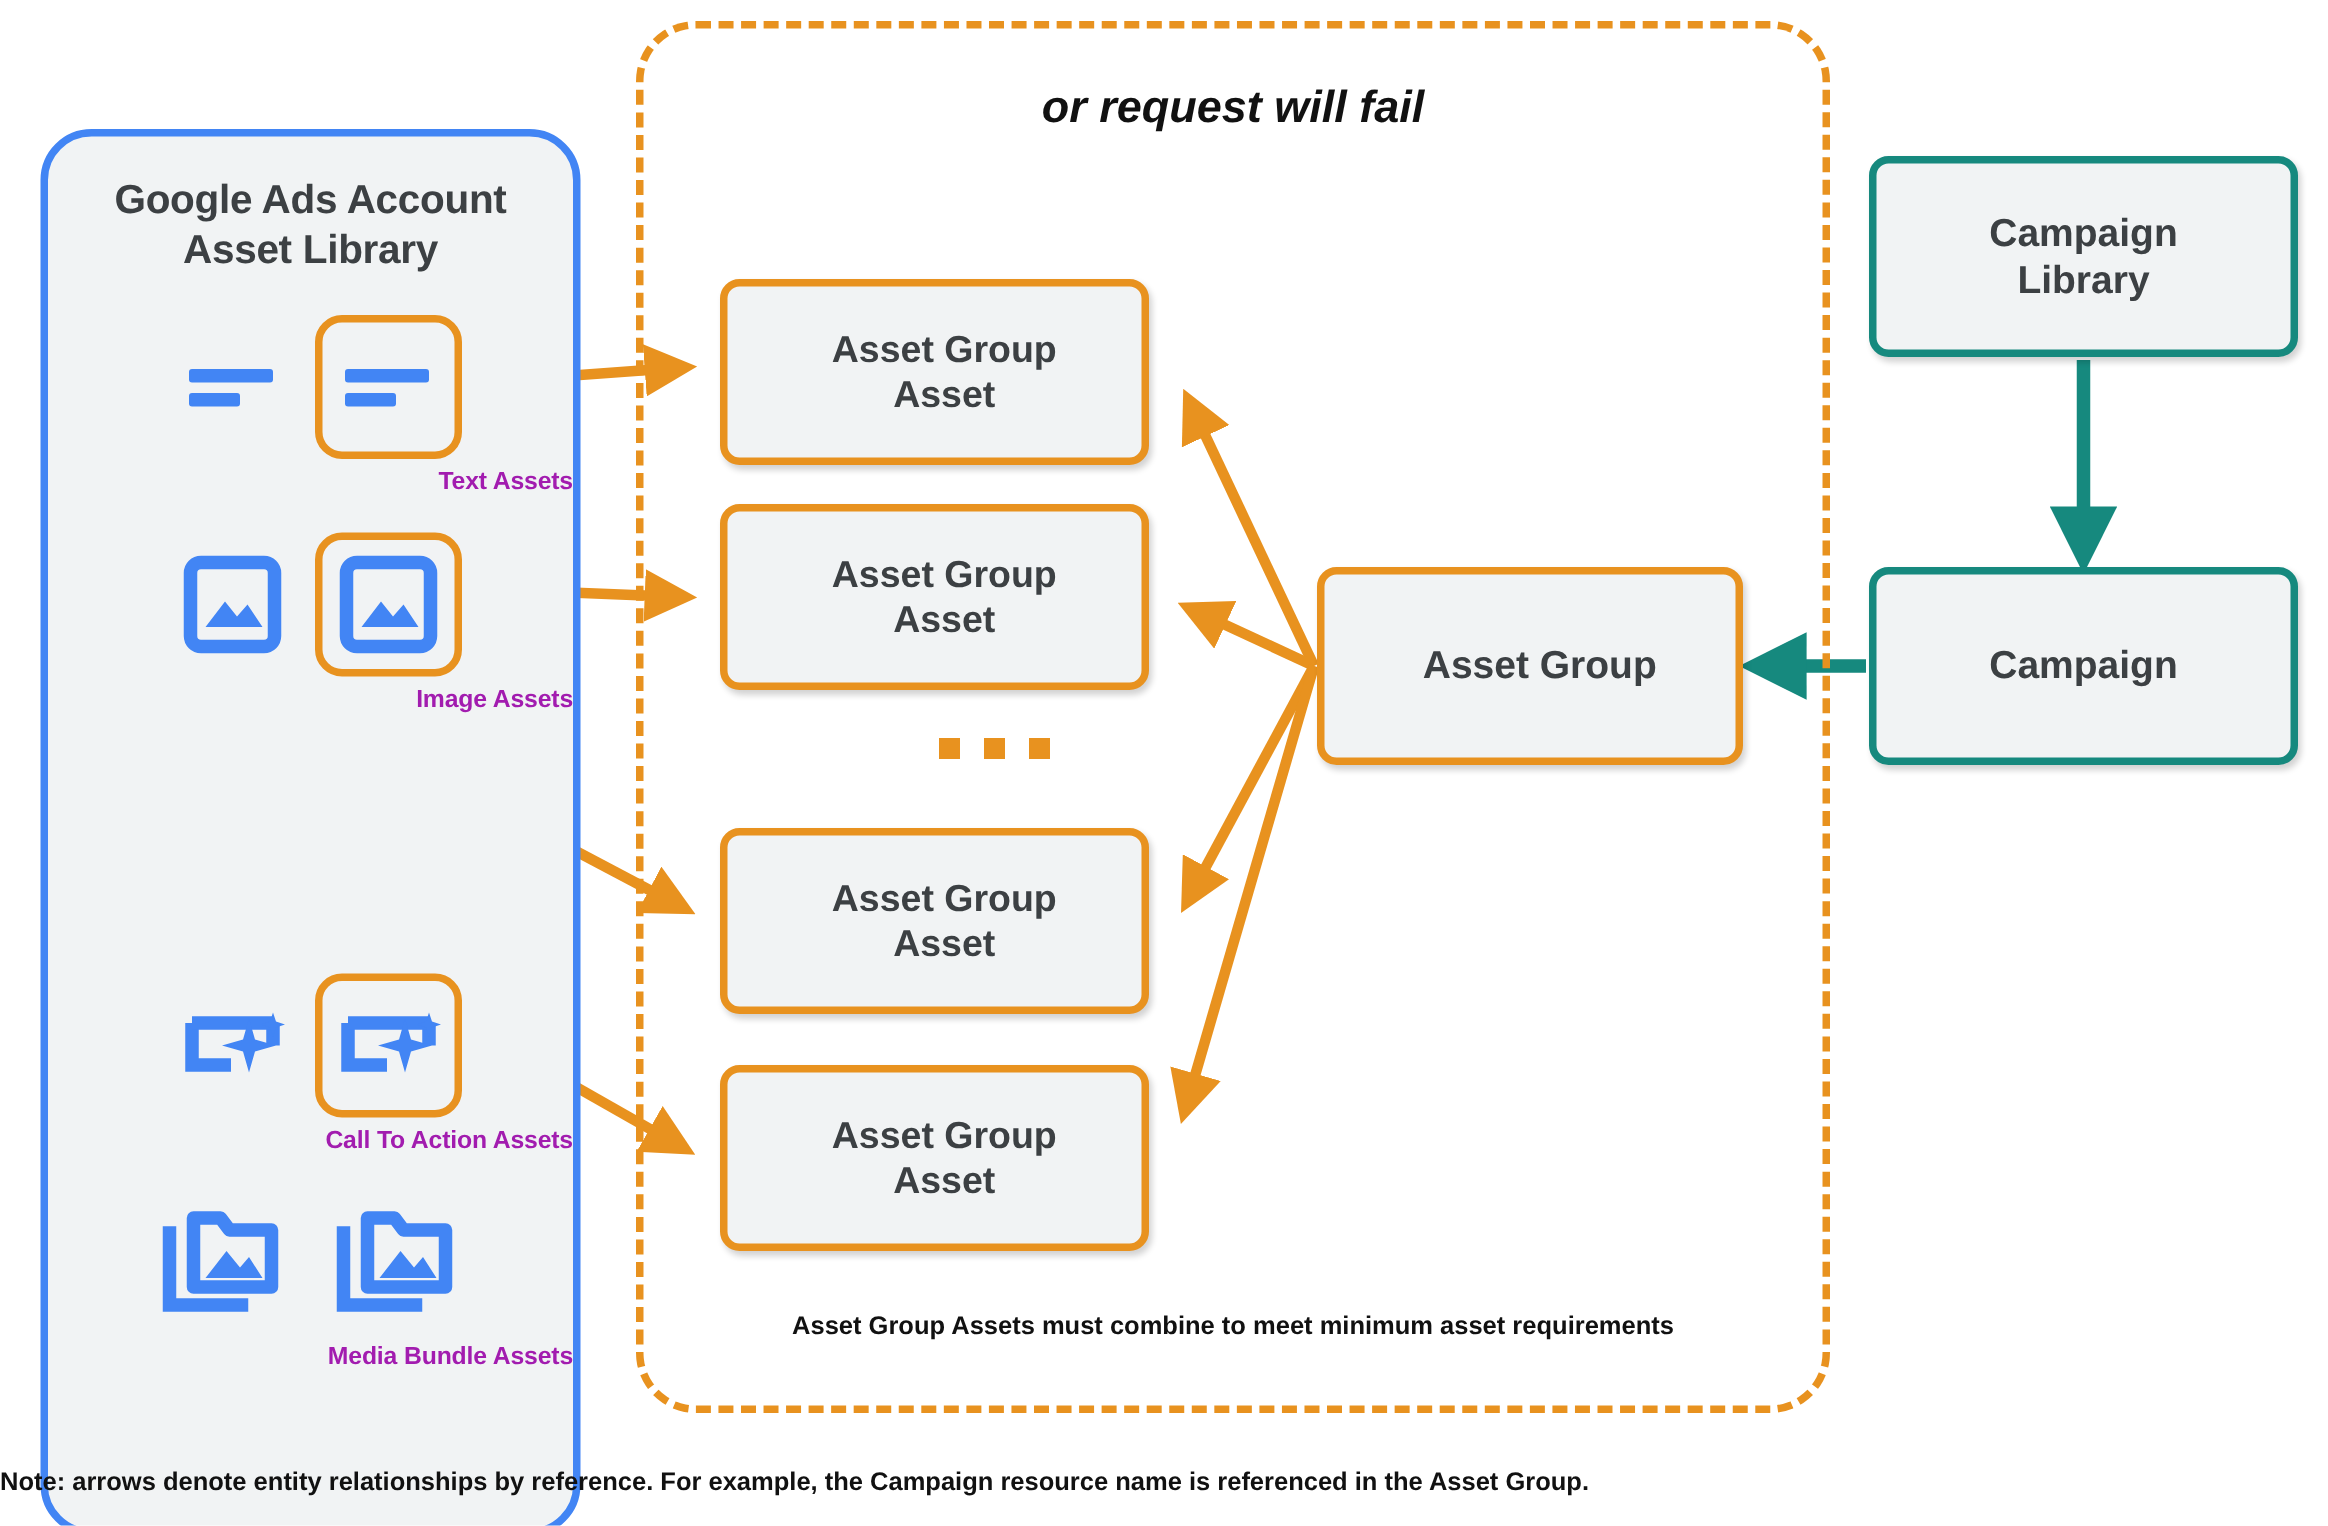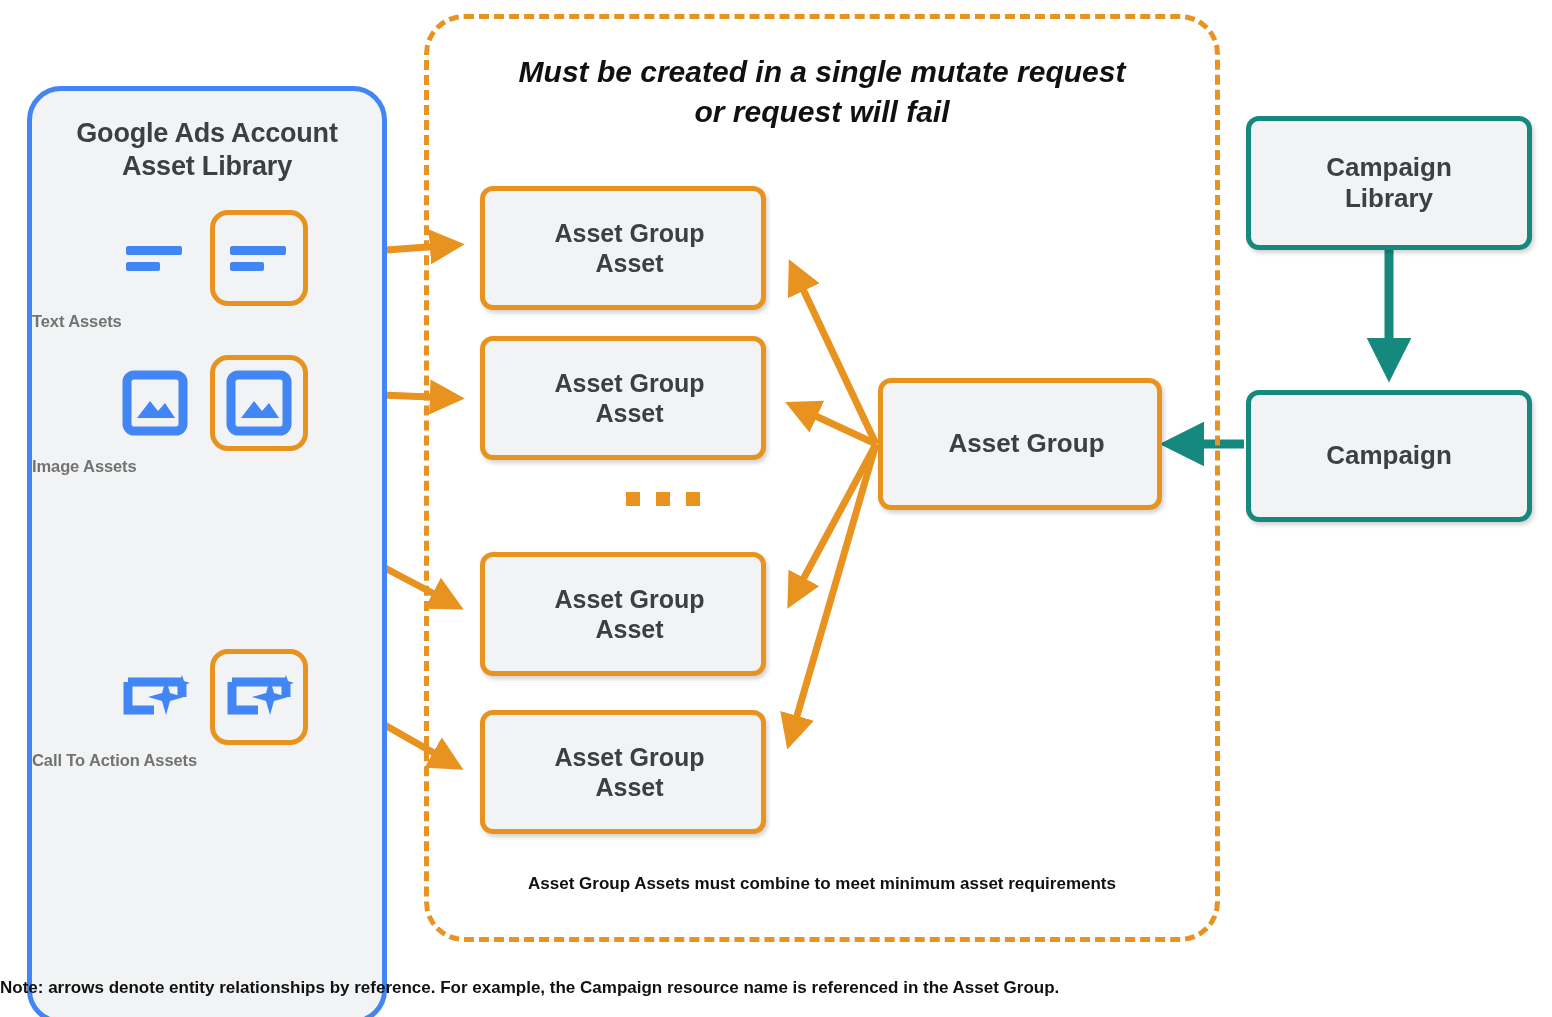--- a/index.html
+++ b/index.html
@@ -27,21 +27,21 @@
   .asset-row{position:absolute;left:0;width:100%;}
   .asset-icons{
     display:flex;align-items:center;justify-content:center;gap:6px;height:96px;
   }
   .icon-box{
     width:98px;height:96px;display:flex;align-items:center;justify-content:center;
     box-sizing:border-box;
   }
   .icon-box.highlight{border:5px solid #E8921F;border-radius:18px;}
   .asset-caption{
-    text-align:left;color:#737373;font-size:16.5px;font-weight:700;
+    text-align:right;color:#a21caf;font-size:16.5px;font-weight:700;
     margin-top:6px;letter-spacing:-0.1px;
   }
 
   
   .mutate-box{
     position:absolute;left:424px;top:14px;width:796px;height:928px;
     border:5px dashed #E8921F;border-radius:40px;background:transparent;
     box-sizing:border-box;
   }
   .mutate-heading{
@@ -55,21 +55,21 @@
   }
 
   
   .node{
     position:absolute;box-sizing:border-box;background:#F1F3F4;
     border-radius:13px;display:flex;align-items:center;justify-content:center;
     text-align:center;color:#3C4043;font-weight:700;line-height:1.2;
     box-shadow:2px 3px 4px rgba(0,0,0,0.18);
   }
   .node.orange{border:5px solid #E8921F;padding-left:13px;}
-  .node.teal{border:5px solid #16897E;margin-top:12px;}
+  .node.teal{border:5px solid #16897E;}
 
   .aga{width:286px;height:124px;font-size:25px;left:480px;}
   .aga-1{top:186px;}
   .aga-2{top:336px;}
   .aga-3{top:552px;}
   .aga-4{top:710px;}
 
   .asset-group-node{left:878px;top:378px;width:284px;height:132px;font-size:26px;}
   .campaign-budget-node{left:1246px;top:104px;width:286px;height:134px;font-size:26px;}
   .campaign-node{left:1246px;top:378px;width:286px;height:132px;font-size:26px;}
@@ -180,26 +180,44 @@
             <path d="M10 13 L10 41 L36 41 M64 13 L64 28" fill="none" stroke="#4285F4" stroke-width="9" stroke-linecap="butt"></path>
             <path d="M10 13 L64 13" fill="none" stroke="#4285F4" stroke-width="9"></path>
             <path d="M48 10 L52 24 L66 28 L52 32 L48 46 L44 32 L30 28 L44 24 Z" fill="#4285F4"></path>
             <path d="M64 6 L66 12 L72 14 L66 16 L64 22 L62 16 L56 14 L62 12 Z" fill="#4285F4"></path>
           </svg>
         </div>
       </div>
       <div class="asset-caption">Call To Action Assets</div>
     </div>
 
+    <div class="asset-row" style="top:702px;">
+      <div class="asset-icons" style="gap:18px;">
+        <div class="icon-box">
+          <svg width="84" height="74" viewBox="0 0 84 74">
+            <path d="M6 18 L6 66 L54 66" fill="none" stroke="#4285F4" stroke-width="9" stroke-linecap="square"></path>
+            <path d="M22 8 L40 8 L46 16 L74 16 L74 54 L22 54 Z" fill="none" stroke="#4285F4" stroke-width="9" stroke-linejoin="round"></path>
+            <path d="M30 48 L44 30 L53 41 L59 34 L68 48 Z" fill="#4285F4"></path>
+          </svg>
+        </div>
+        <div class="icon-box">
+          <svg width="84" height="74" viewBox="0 0 84 74">
+            <path d="M6 18 L6 66 L54 66" fill="none" stroke="#4285F4" stroke-width="9" stroke-linecap="square"></path>
+            <path d="M22 8 L40 8 L46 16 L74 16 L74 54 L22 54 Z" fill="none" stroke="#4285F4" stroke-width="9" stroke-linejoin="round"></path>
+            <path d="M30 48 L44 30 L53 41 L59 34 L68 48 Z" fill="#4285F4"></path>
+          </svg>
+        </div>
+      </div>
+      <div class="asset-caption">Media Bundle  Assets</div>
+    </div>
   </div>
 
   <div class="mutate-box"></div>
 
   <div class="mutate-heading">
-    <div>Must be created in a single mutate request</div>
     <div>or request will fail</div>
   </div>
 
   <div class="node orange aga aga-1">
     <div>
       <div>Asset Group</div>
       <div>Asset</div>
     </div>
   </div>
   <div class="node orange aga aga-2">

